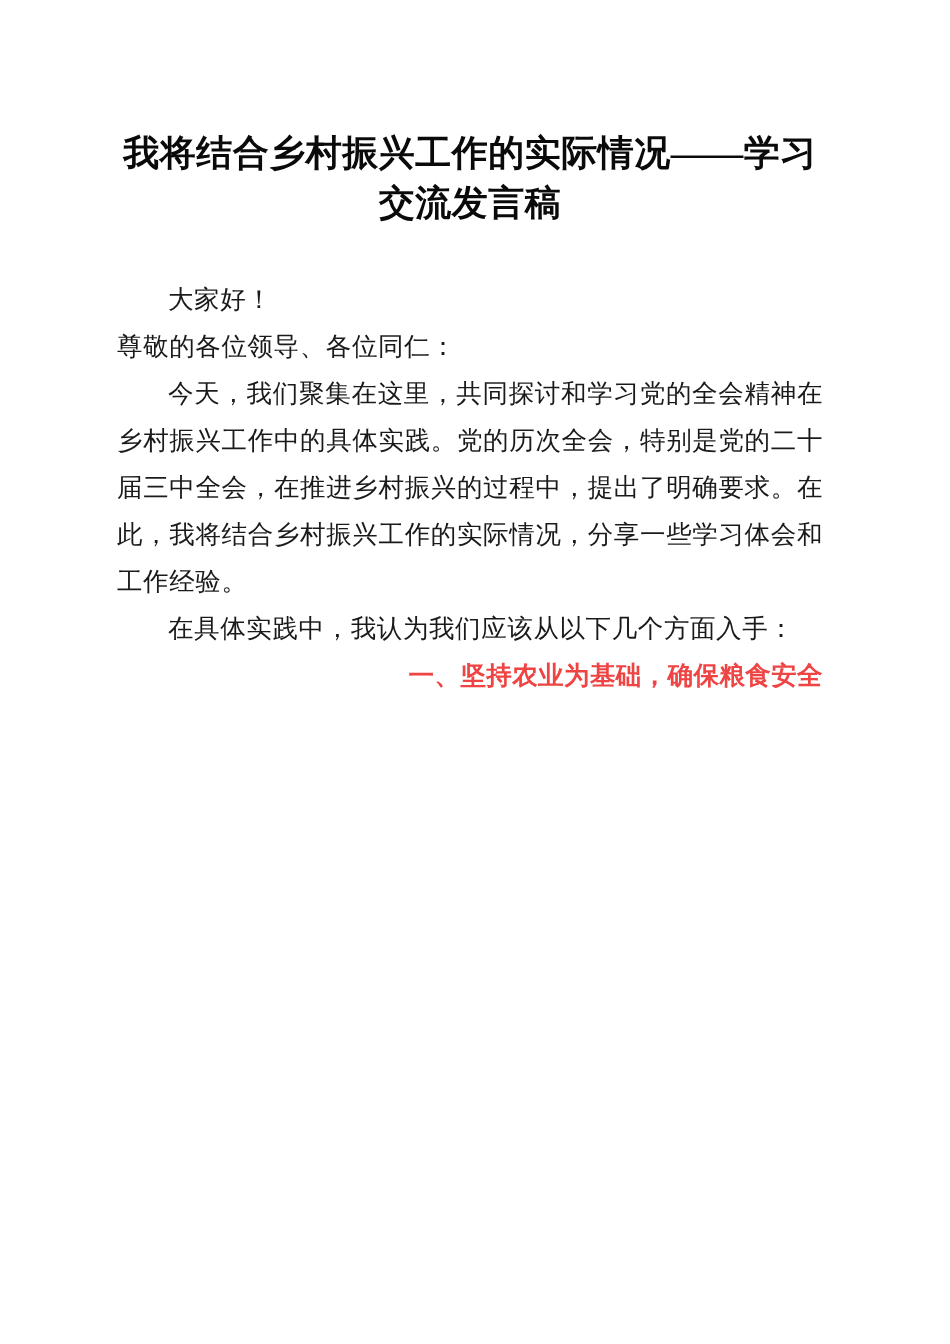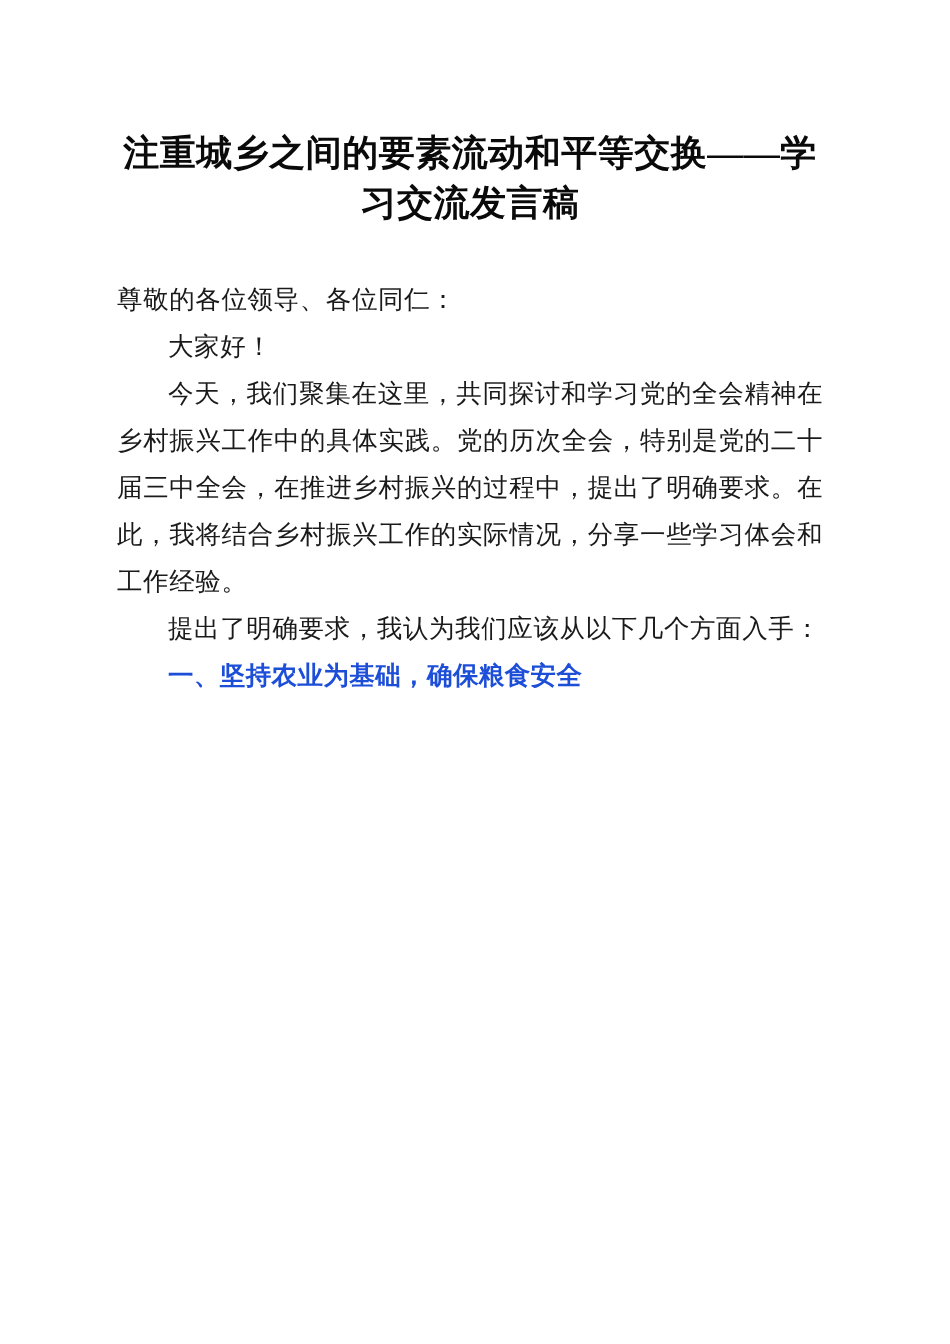--- a/index.html
+++ b/index.html
@@ -72,38 +72,38 @@
     text-indent: 0;
   }
 
   
   .section-heading {
     margin: 0;
     font-family: "Liberation Sans", "DejaVu Sans", sans-serif;
     font-weight: bold;
     font-size: 25.5px;
     line-height: 47px;
-    text-align: left;
+    text-align: right;
     letter-spacing: 0.4px;
-    color: #1d4ed8;
+    color: #ef4444;
     text-indent: 2em;
   }
 </style>
 </head>
 <body>
 
 <div class="page">
   <div class="doc-body">
 
-    <h1 class="doc-title">注重城乡之间的要素流动和平等交换——学习交流发言稿</h1>
+    <h1 class="doc-title">我将结合乡村振兴工作的实际情况——学习交流发言稿</h1>
 
     <div class="title-gap"></div>
 
     <div id="content-blocks">
+        <p class="para">大家好！</p>
         <p class="para no-indent">尊敬的各位领导、各位同仁：</p>
-        <p class="para">大家好！</p>
         <p class="para">今天，我们聚集在这里，共同探讨和学习党的全会精神在乡村振兴工作中的具体实践。党的历次全会，特别是党的二十届三中全会，在推进乡村振兴的过程中，提出了明确要求。在此，我将结合乡村振兴工作的实际情况，分享一些学习体会和工作经验。</p>
-        <p class="para">提出了明确要求，我认为我们应该从以下几个方面入手：</p>
+        <p class="para">在具体实践中，我认为我们应该从以下几个方面入手：</p>
         <p class="section-heading">一、坚持农业为基础，确保粮食安全</p>
       </div>
 
   </div>
 </div>
 
 </body></html>

